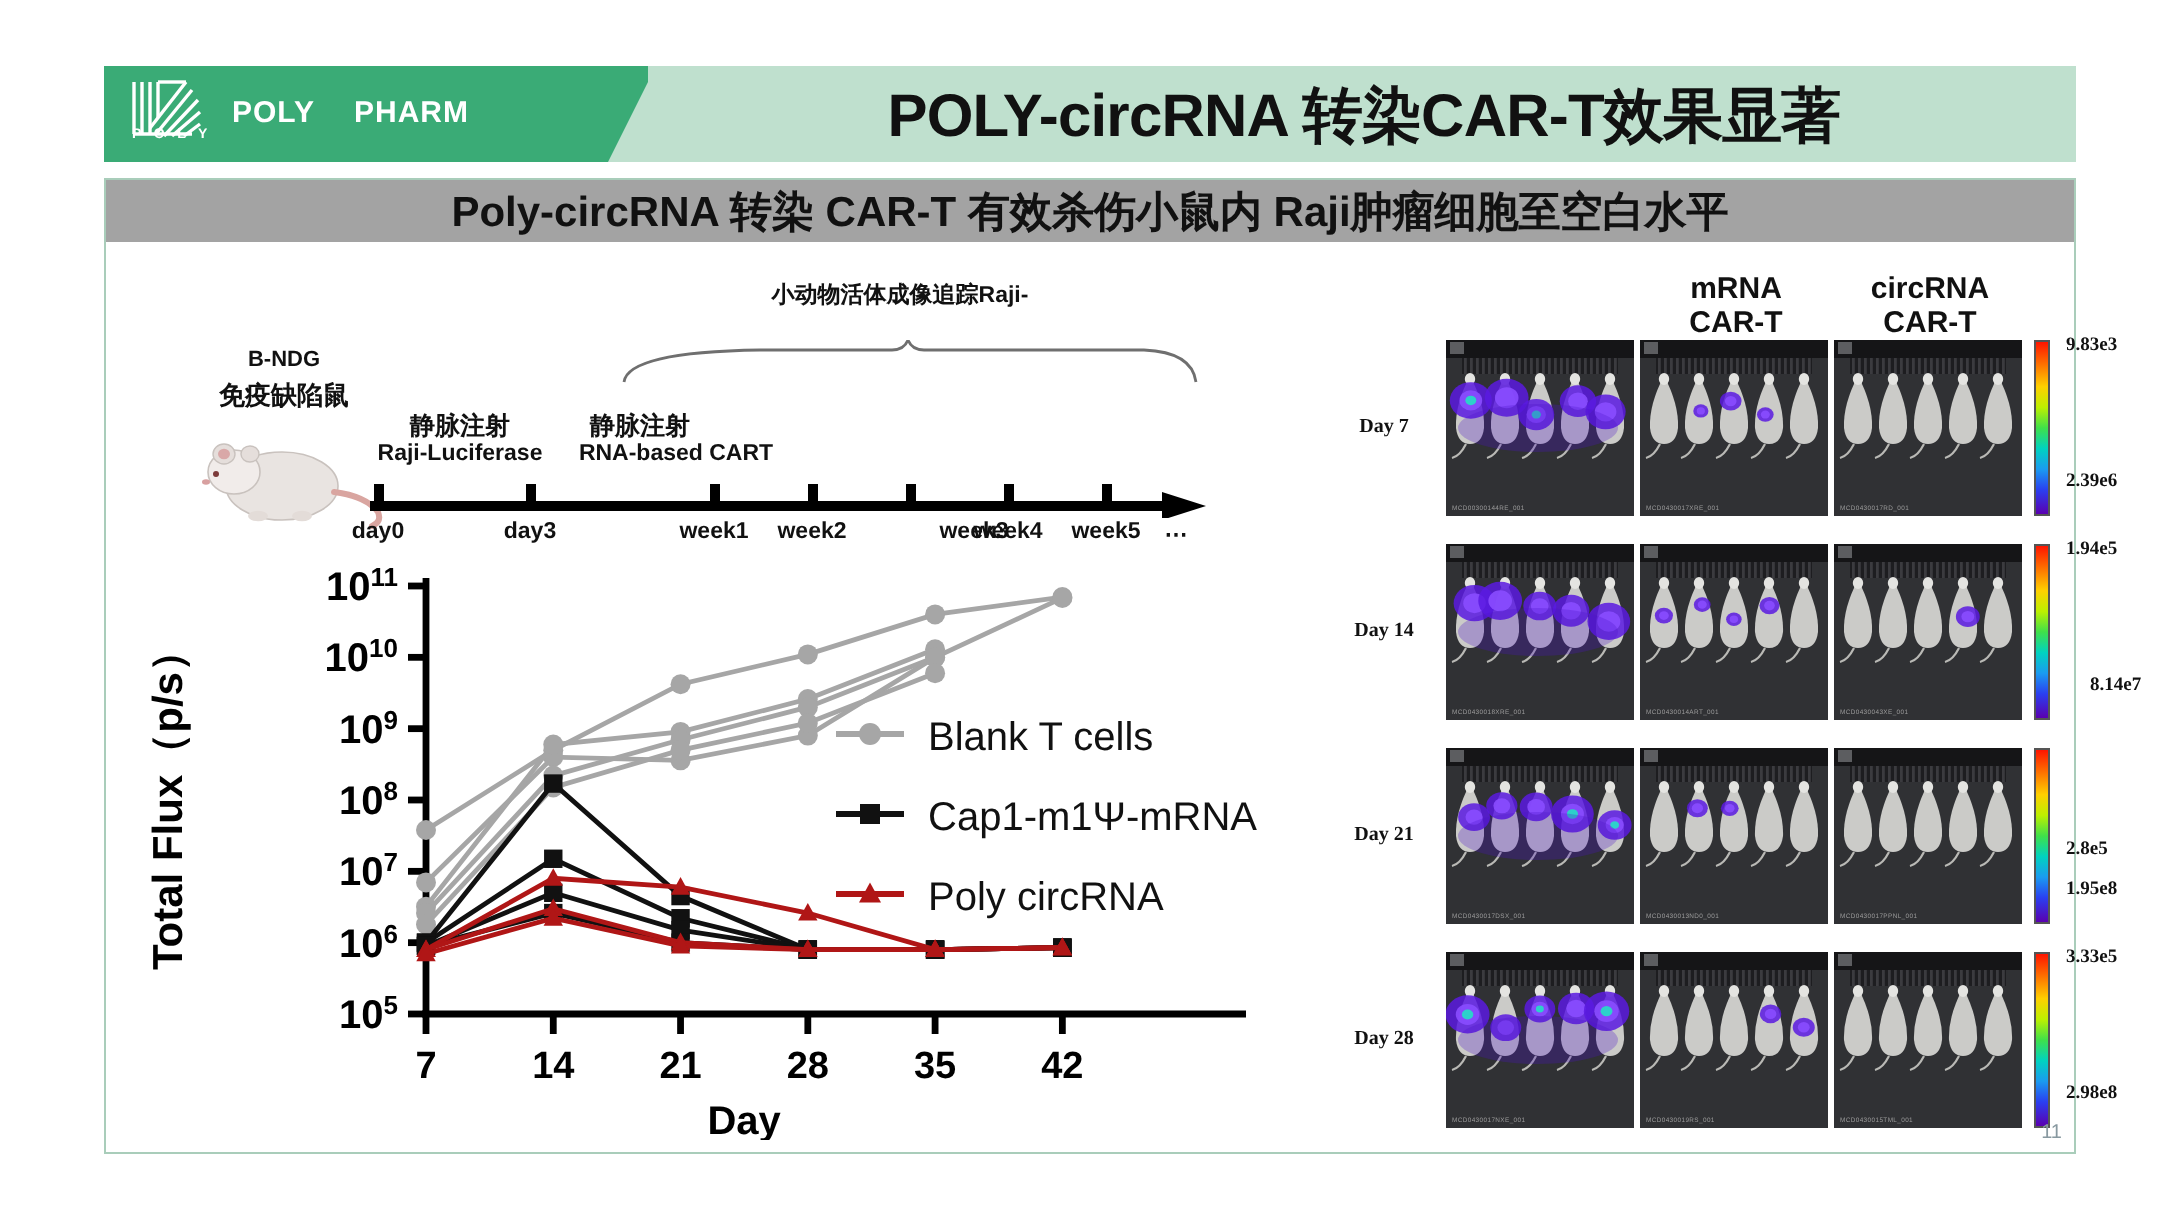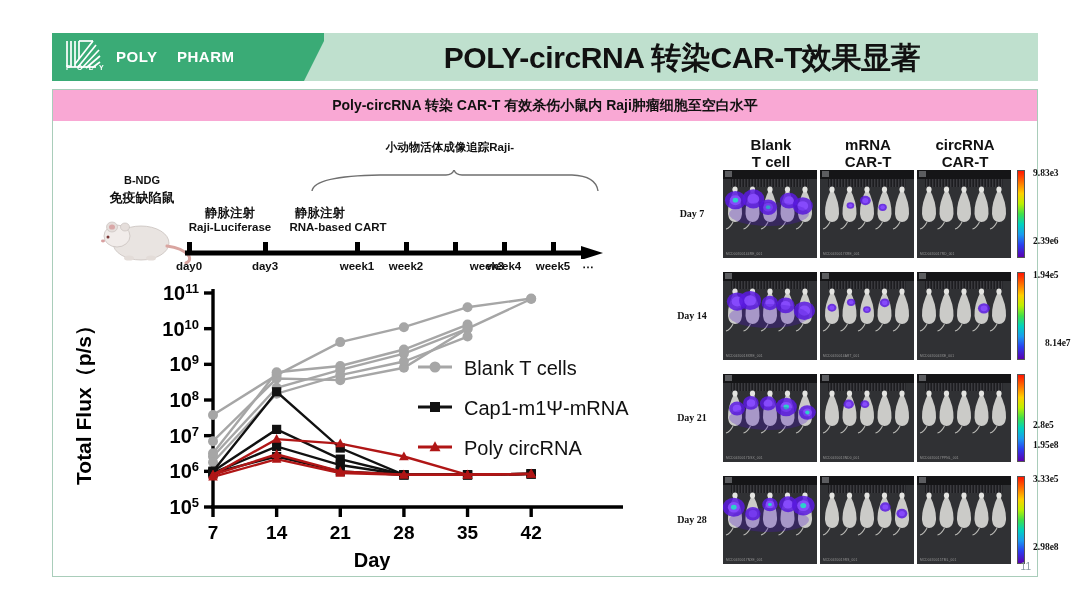--- a/index.html
+++ b/index.html
@@ -74,23 +74,23 @@
   
   .content-frame {
     position: absolute; left: 52px; top: 89px;
     width: 986px; height: 488px;
     border: 1px solid #a9cdba;
     background: #ffffff;
   }
   .subtitle-bar {
     position: absolute; left: 0; top: 0;
     width: 984px; height: 31px;
-    background: #f9a8d4;
+    background: #a3a3a3;
     display: flex; align-items: center; justify-content: center;
-    font-size: 14px; font-weight: bold; color: #111111;
+    font-size: 21px; font-weight: bold; color: #111111;
     white-space: nowrap;
   }
 
   
   .timeline-block {
     position: absolute; left: 12px; top: 42px;
     width: 600px; height: 140px;
   }
   .mouse-label-en {
     position: absolute; left: 22px; top: 42px;
@@ -411,24 +411,20 @@
           <g>
             <line x1="355" y1="172" x2="389" y2="172" stroke="#b01616" stroke-width="3"></line>
             <polygon points="372,166.25 366.5,176.25 377.5,176.25" fill="#b01616"></polygon>
             <text x="401" y="180" font-family="&quot;Liberation Sans&quot;, sans-serif" font-size="20" fill="#111">Poly circRNA</text>
           </g>
         </svg>
     </div>
 
     <div class="imaging-block">
 
-      <div class="col-head" style="left:58px;">
-        <span>Blank</span><br>
-        <span>T cell</span>
-      </div>
       <div class="col-head" style="left:155px;">
         <span>mRNA</span><br>
         <span>CAR-T</span>
       </div>
       <div class="col-head" style="left:252px;">
         <span>circRNA</span><br>
         <span>CAR-T</span>
       </div>
 
       <div id="imaging-rows">

